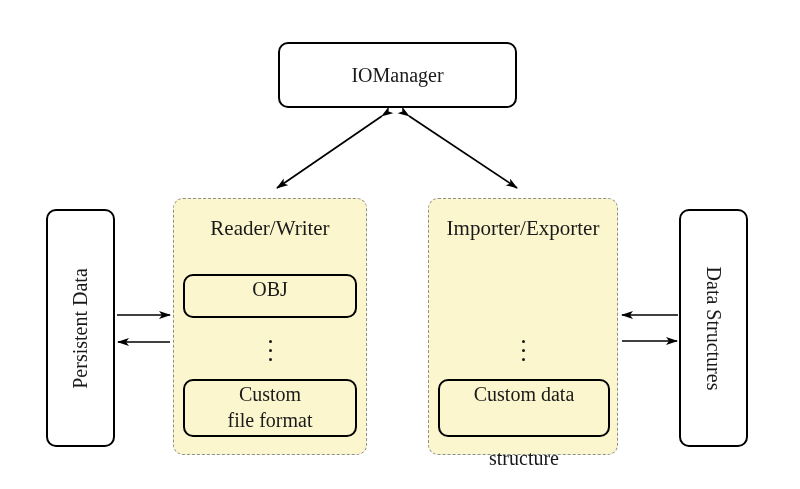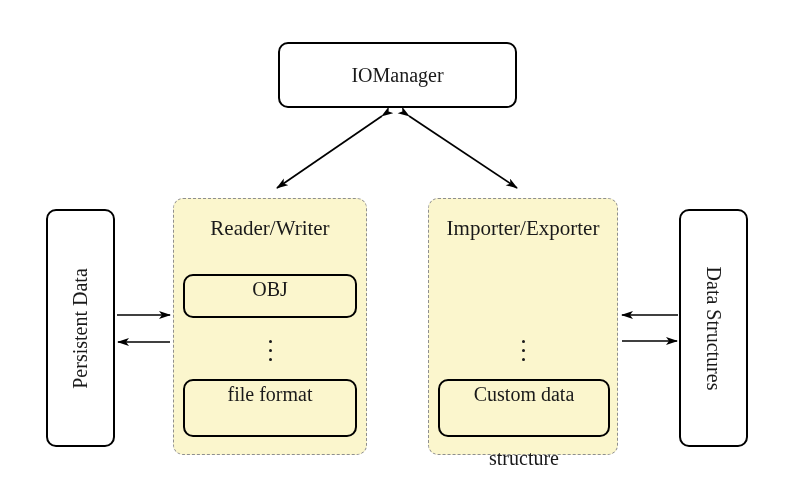--- a/index.html
+++ b/index.html
@@ -142,20 +142,21 @@
     <div class="group-title">Reader/Writer</div>
     <div class="inner-node" style="left:9px; top:75px; width:174px; height:44px;">
       <span>OBJ</span>
     </div>
     <div class="dots" style="left:95px; top:141px;">
       <i></i>
         <i></i>
         <i></i>
     </div>
     <div class="inner-node" style="left:9px; top:180px; width:174px; height:58px;">
+      <span>Custom</span>
       <span>file format</span>
     </div>
   </div>
 
   <div class="group" style="left:428px; top:198px; width:190px; height:257px;">
     <div class="group-title">Importer/Exporter</div>
     <div class="dots" style="left:93px; top:141px;">
       <i></i>
         <i></i>
         <i></i>

